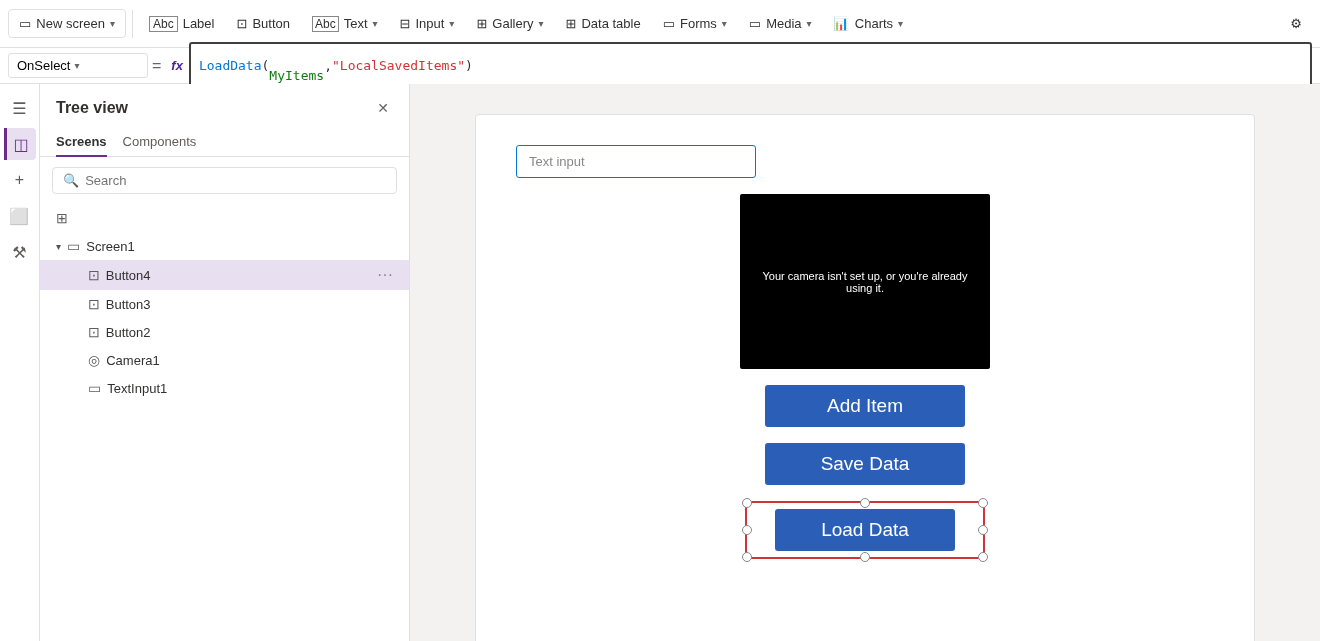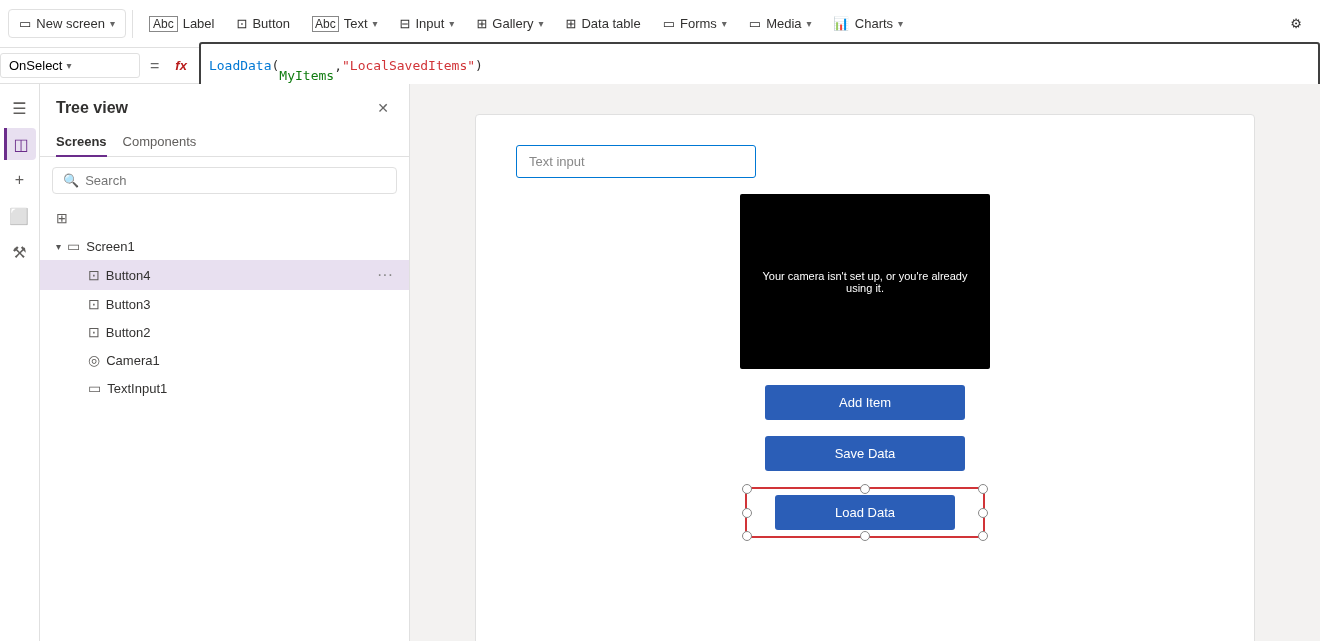--- a/index.html
+++ b/index.html
@@ -31,22 +31,21 @@
     .toolbar-chevron { font-size: 10px; color: #666; }
     .right-icons { margin-left: auto; display: flex; align-items: center; }
 
     
     .formula-bar {
       display: flex;
       align-items: center;
       height: 36px;
       background: #fff;
       border-bottom: 1px solid #e0e0e0;
-      padding: 0 0;
-      gap: 6px;
+      padding: 0 8px;
     }
     .formula-dropdown {
       display: flex;
       align-items: center;
       gap: 4px;
       padding: 4px 8px;
       border: 1px solid #e0e0e0;
       border-radius: 3px;
       min-width: 140px;
       cursor: pointer;
@@ -54,21 +53,21 @@
       font-size: 13px;
     }
     .formula-equals {
       font-size: 16px;
       color: #666;
       padding: 0 4px;
     }
     .formula-fx {
       font-style: italic;
       font-weight: bold;
-      color: #b91c1c;
+      color: #4c1d95;
       padding: 0 6px;
     }
     .formula-input-box {
       flex: 1;
       border: 2px solid #404040;
       border-radius: 3px;
       padding: 4px 8px;
       font-size: 13px;
       font-family: 'Consolas', monospace;
       background: #fff;
@@ -236,21 +235,21 @@
       font-size: 11px;
       text-align: center;
       padding: 10px;
     }
     .canvas-btn {
       background: #2b5eb7;
       color: #fff;
       border: none;
       border-radius: 3px;
       padding: 10px 32px;
-      font-size: 13px;
+      font-size: 19px;
       cursor: pointer;
       width: 200px;
     }
 
     
     .selected-btn-container {
       position: relative;
       width: 240px;
       display: flex;
       align-items: center;

